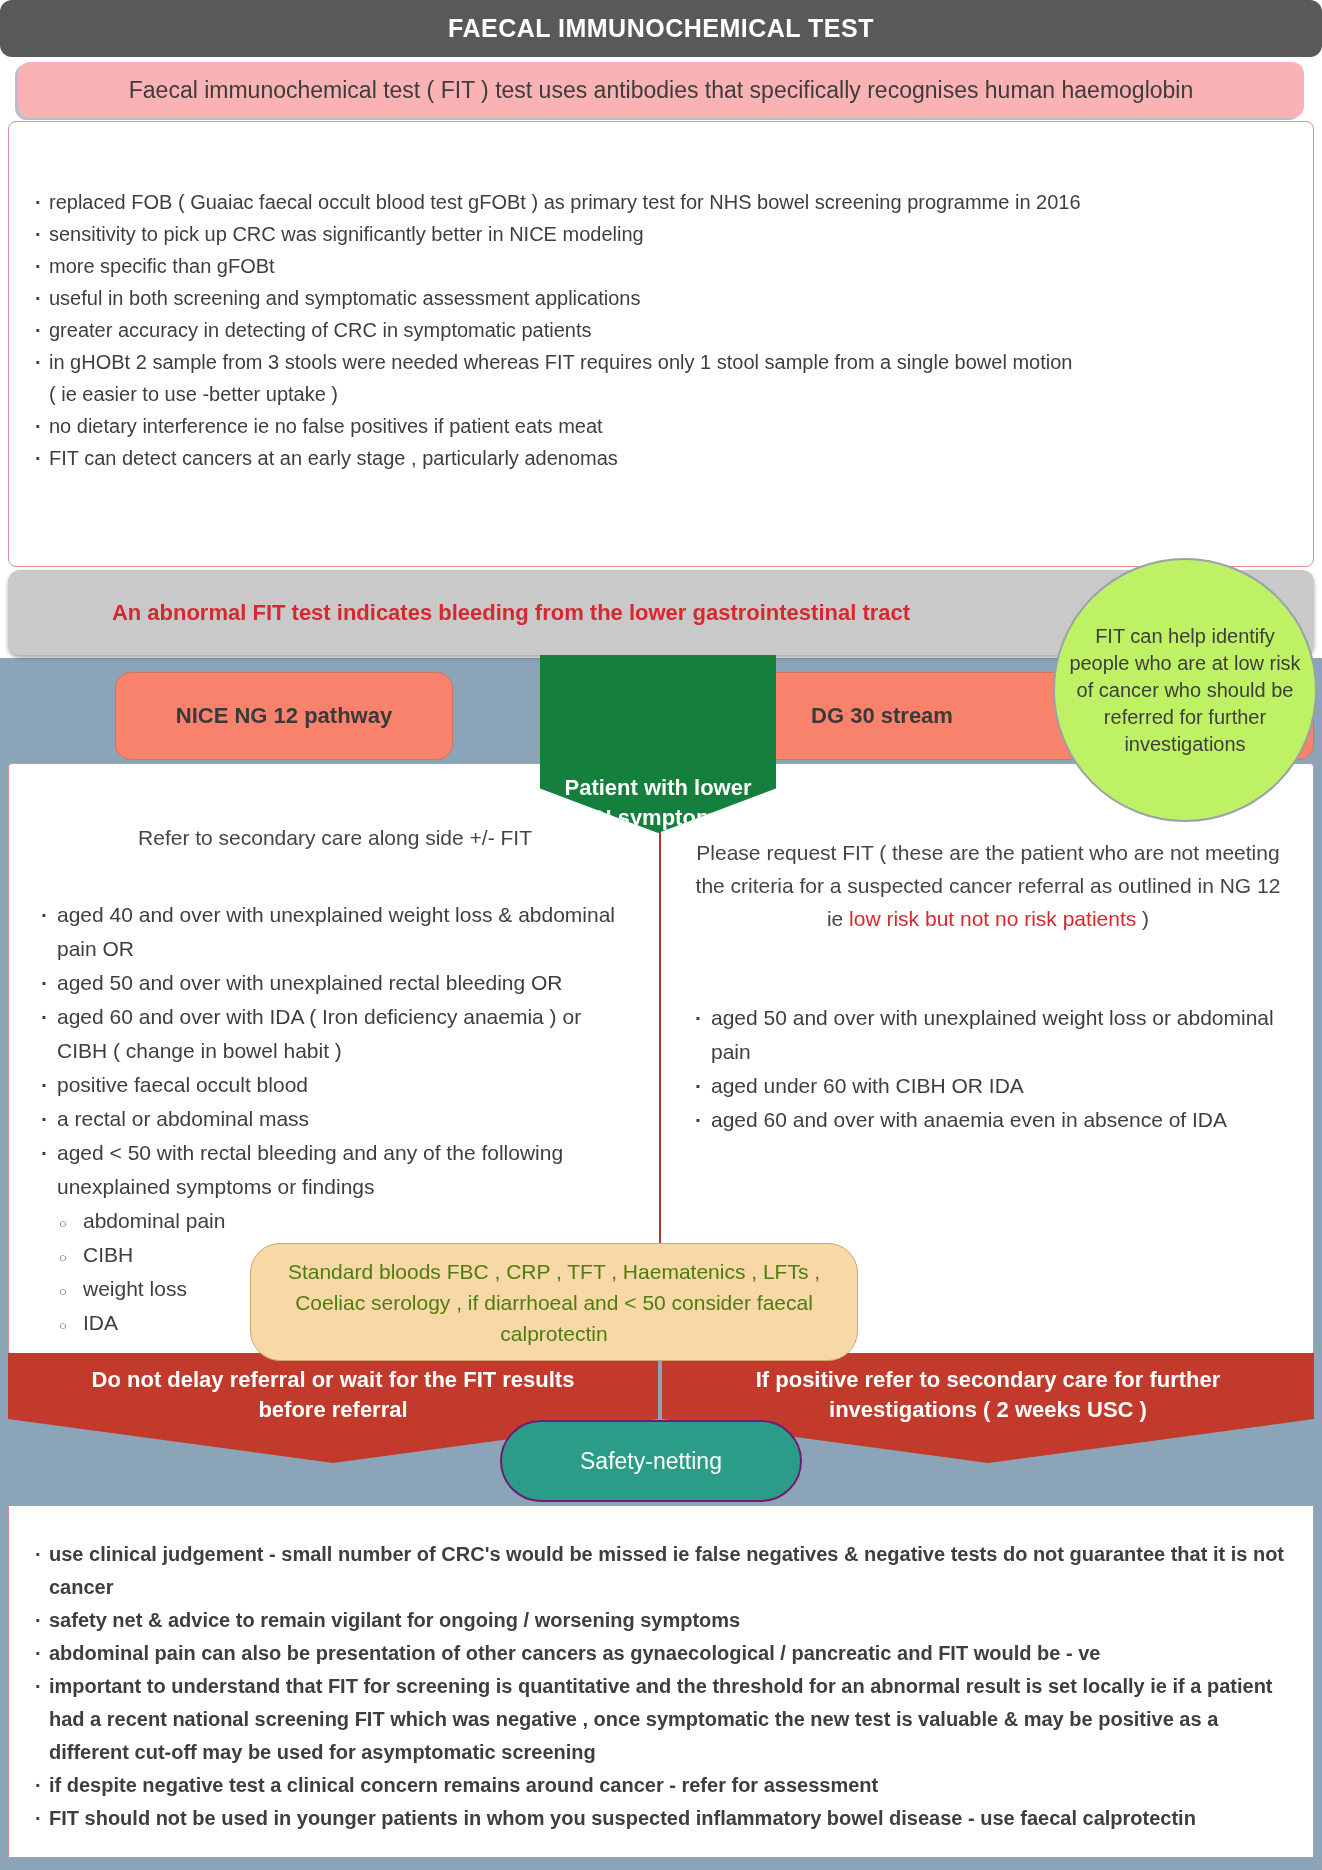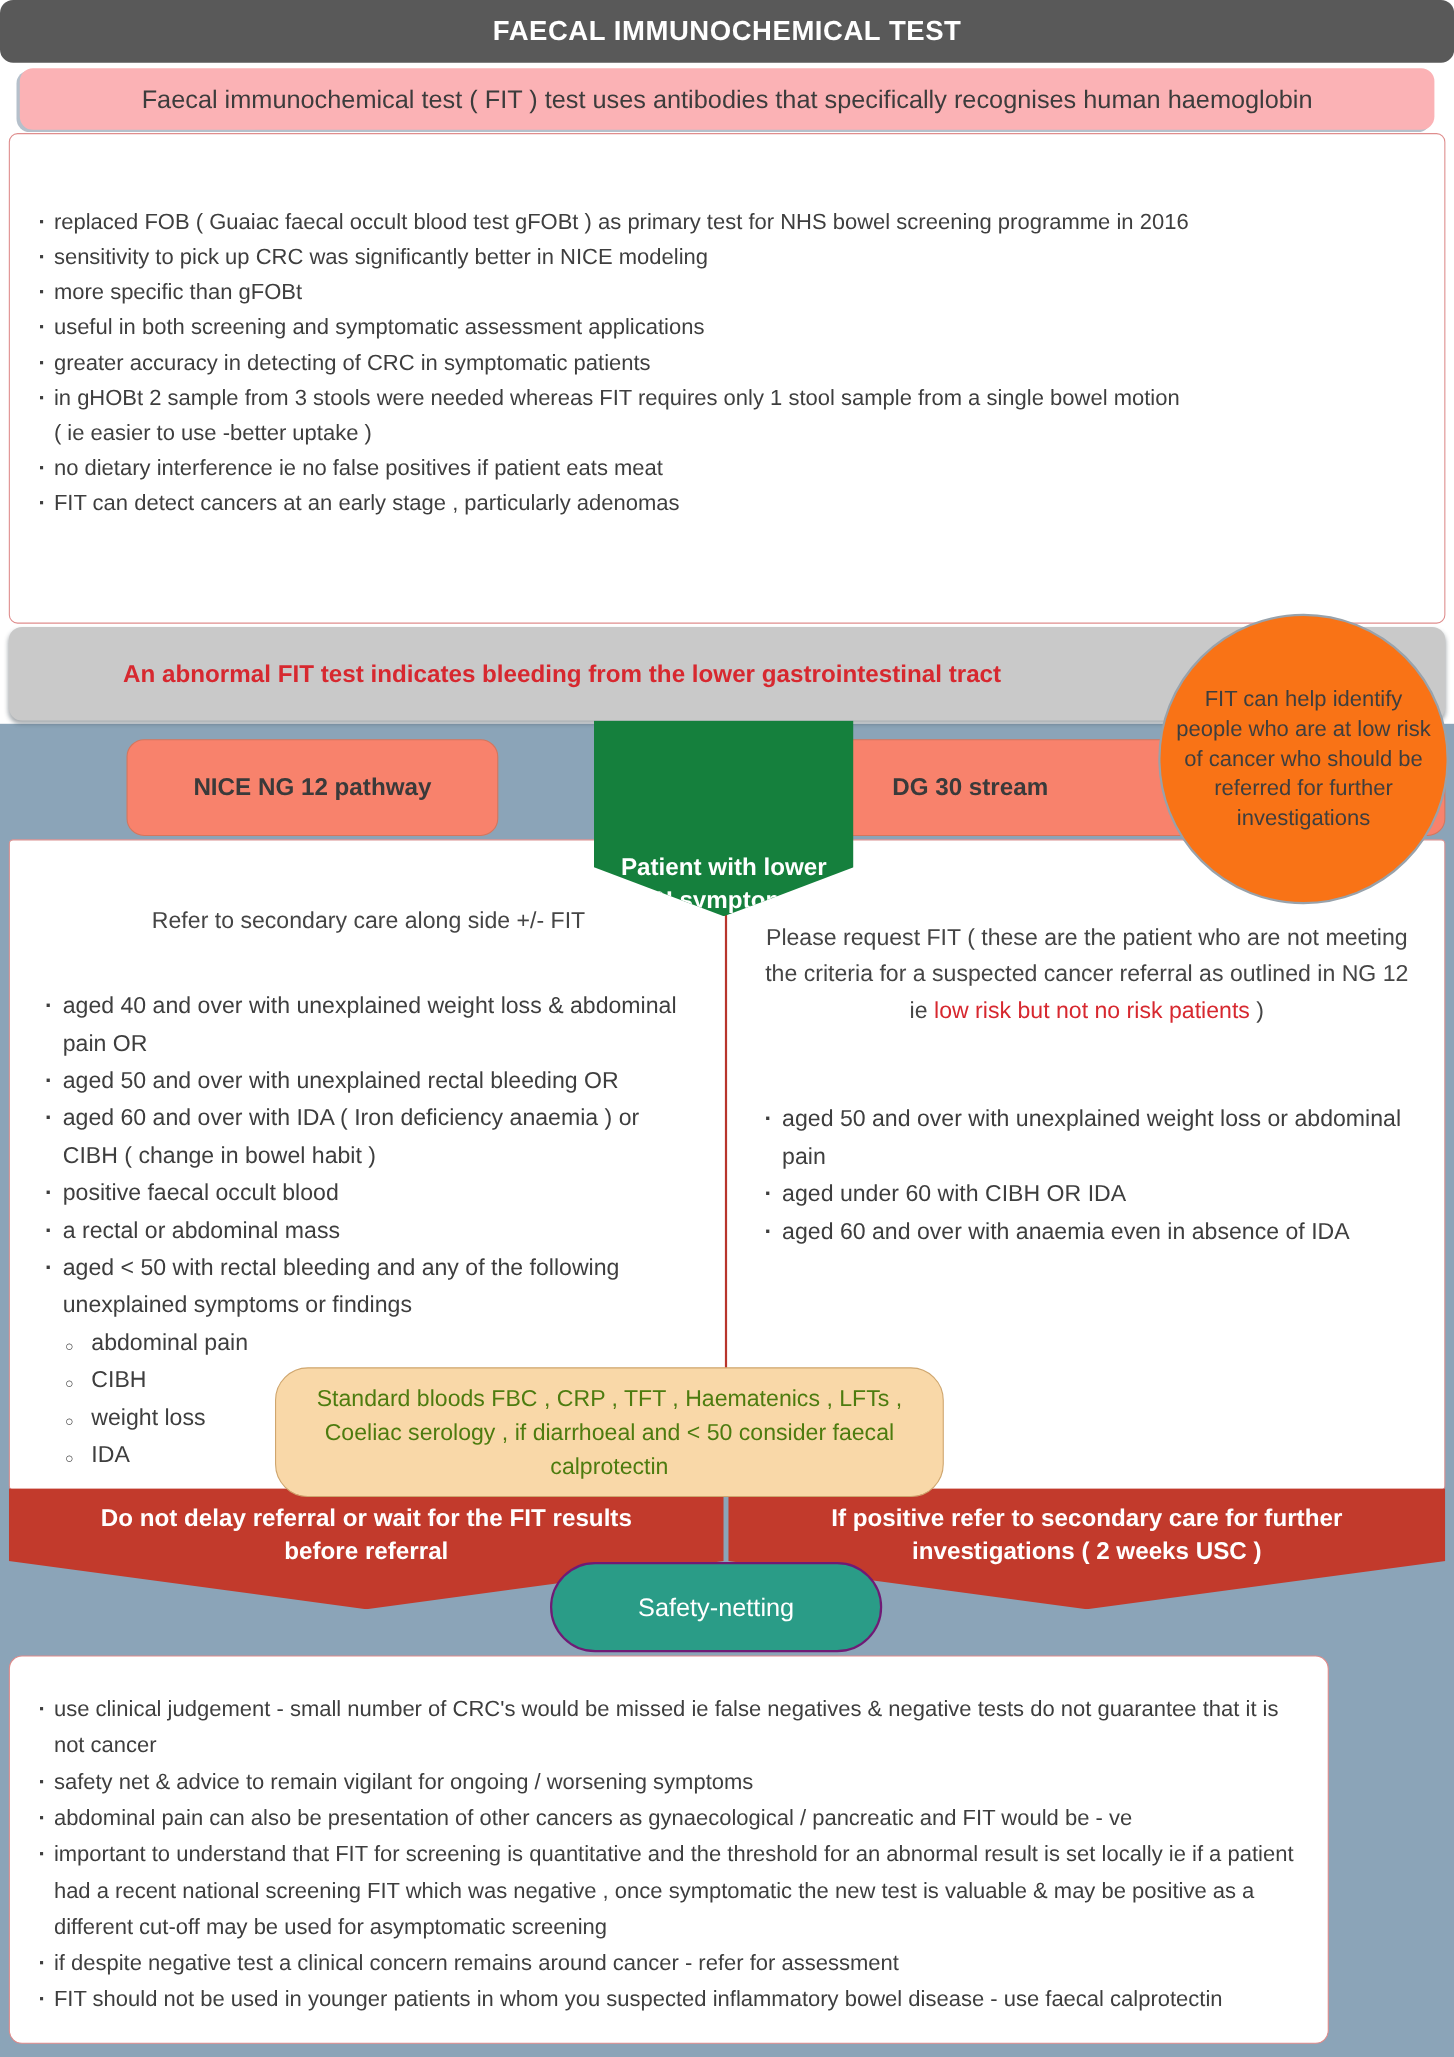--- a/index.html
+++ b/index.html
@@ -38,21 +38,21 @@
   .salmon-left  { left:115px; width:338px; }
   .salmon-right { left:660px; right:8px; }
   .salmon-right span { padding-right:210px; }
 
   .center-flag { position:absolute; top:655px; left:540px; width:236px; height:178px; background:#15803d;
     clip-path:polygon(0 0, 100% 0, 100% 75%, 50% 100%, 0 75%);
     display:flex; align-items:flex-end; justify-content:center; z-index:4;
     padding:22px 20px 0 20px; text-align:center; }
   .center-flag span { color:#fff; font-size:22px; font-weight:bold; line-height:30px; }
 
-  .note-circle { position:absolute; top:558px; left:1053px; width:264px; height:264px; background:#f97316;
+  .note-circle { position:absolute; top:558px; left:1053px; width:264px; height:264px; background:#bef264;
     border:2px solid #98a2ab; border-radius:50%; display:flex; align-items:center; justify-content:center;
     text-align:center; z-index:6; padding:0 12px; }
   .note-circle span { color:#3e3e3e; font-size:20px; line-height:27px; }
 
   
   .columns { position:absolute; top:763px; left:8px; width:1306px; height:592px; background:#fff;
     border:1px solid #d98f8f; border-radius:4px; z-index:1; }
   .col-divider { position:absolute; top:0; bottom:0; left:650px; width:2px; background:#b8352c; }
   .col { position:absolute; top:0; bottom:0; }
   .col-left  { left:0;  width:650px; padding:62px 28px 0 30px; }
@@ -79,22 +79,22 @@
     padding:12px 60px 0 60px; z-index:2; }
   .warn span { color:#fff; font-size:22px; font-weight:bold; line-height:30px; }
   .warn-left  { left:8px; width:650px; }
   .warn-right { left:662px; right:8px; }
 
   .teal-pill { position:absolute; top:1420px; left:500px; width:302px; height:82px; background:#2a9c87;
     border:2px solid #701a75; border-radius:41px; display:flex; align-items:center; justify-content:center; z-index:6; }
   .teal-pill span { color:#fff; font-size:23px; }
 
   
-  .safety-box { position:absolute; top:1505px; left:8px; width:1200px; height:353px; background:#fff;
-    border:1px solid #e08a8a; border-radius:12px; padding:32px 24px 0 22px; z-index:1; }
+  .safety-box { position:absolute; top:1505px; left:8px; width:1306px; height:353px; background:#fff;
+    border:1px solid #e08a8a; border-radius:0; padding:32px 24px 0 22px; z-index:1;font-weight:bold; }
   .slist { list-style:none; }
   .slist li { position:relative; padding-left:18px; color:#3e3e3e; font-size:20px; line-height:33px; }
   .slist li::before { content:"\00B7"; position:absolute; left:4px; font-weight:bold; }
 </style>
 </head>
 <body>
 
 <div class="page">
   <div class="top-white"></div>
 

